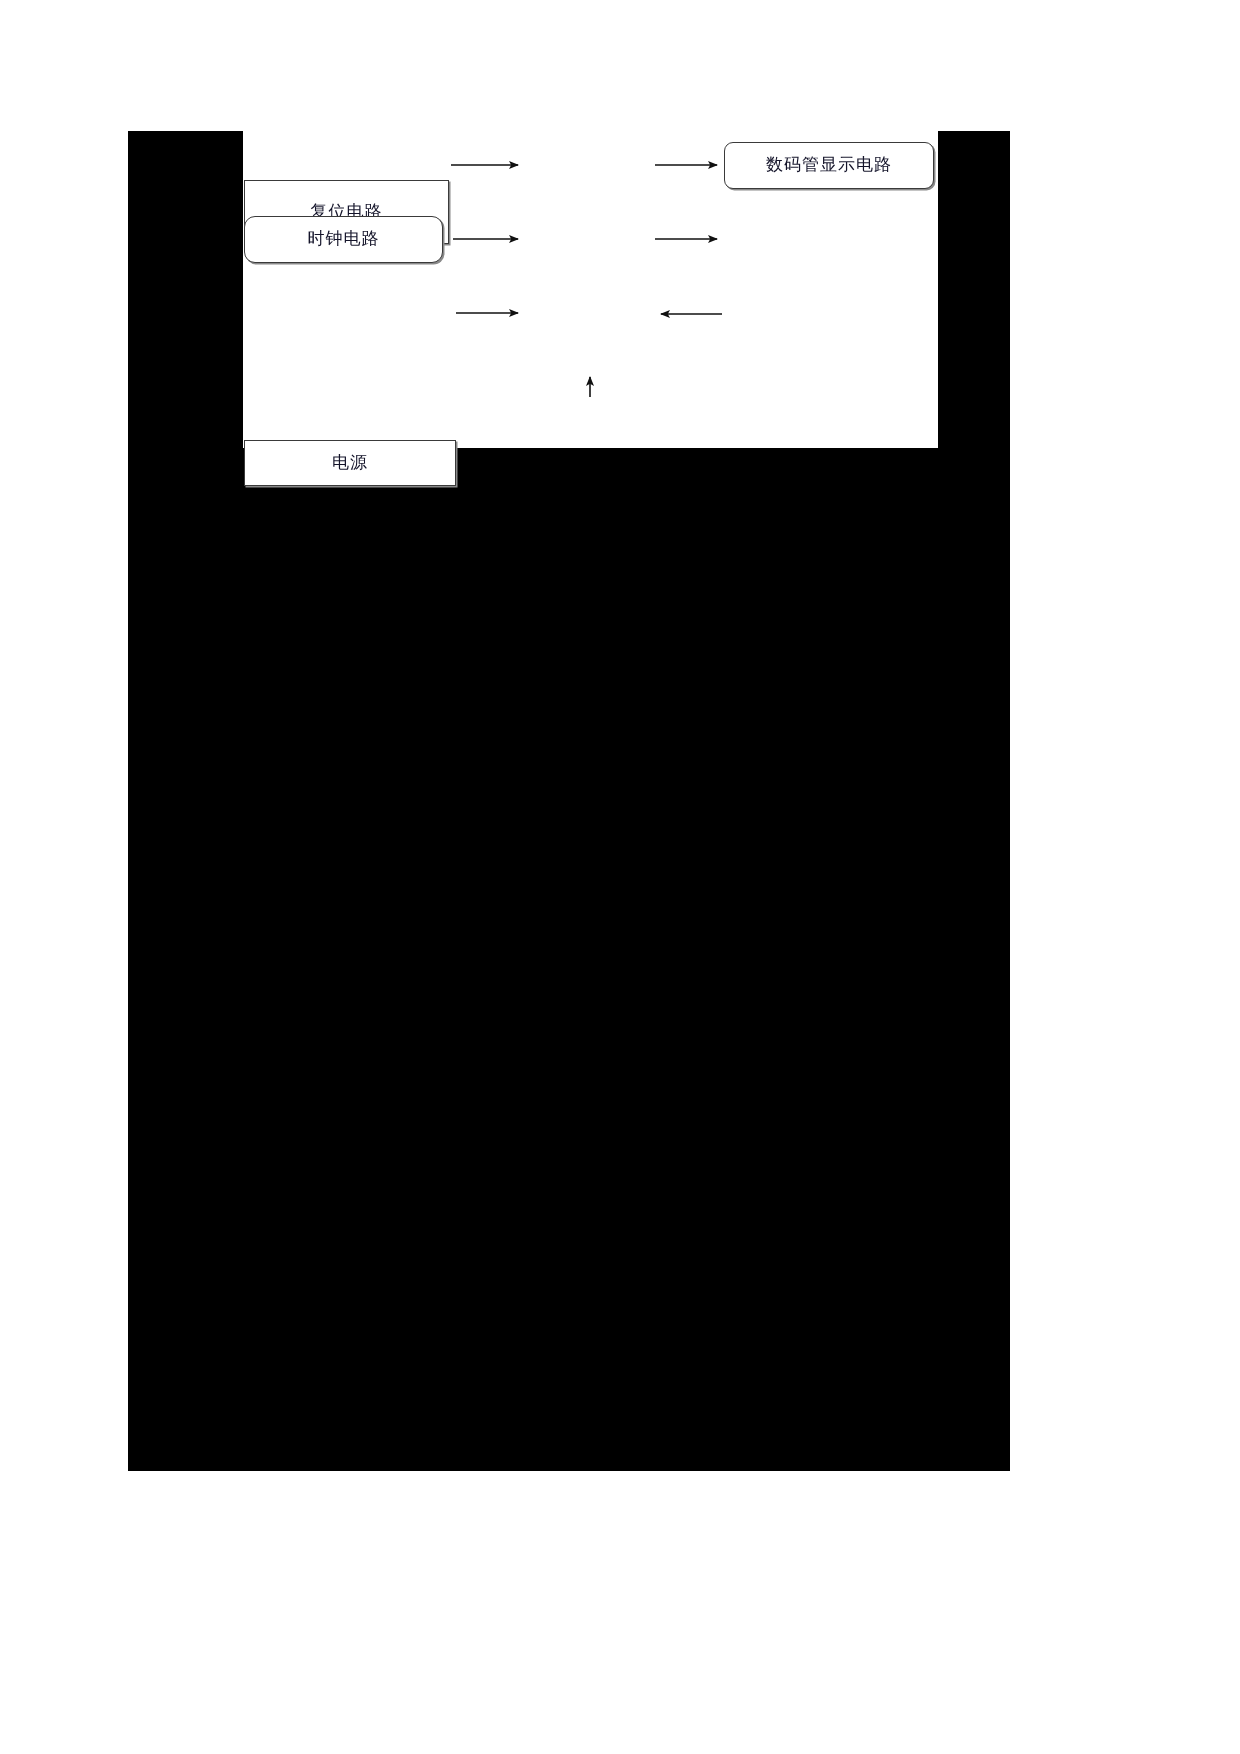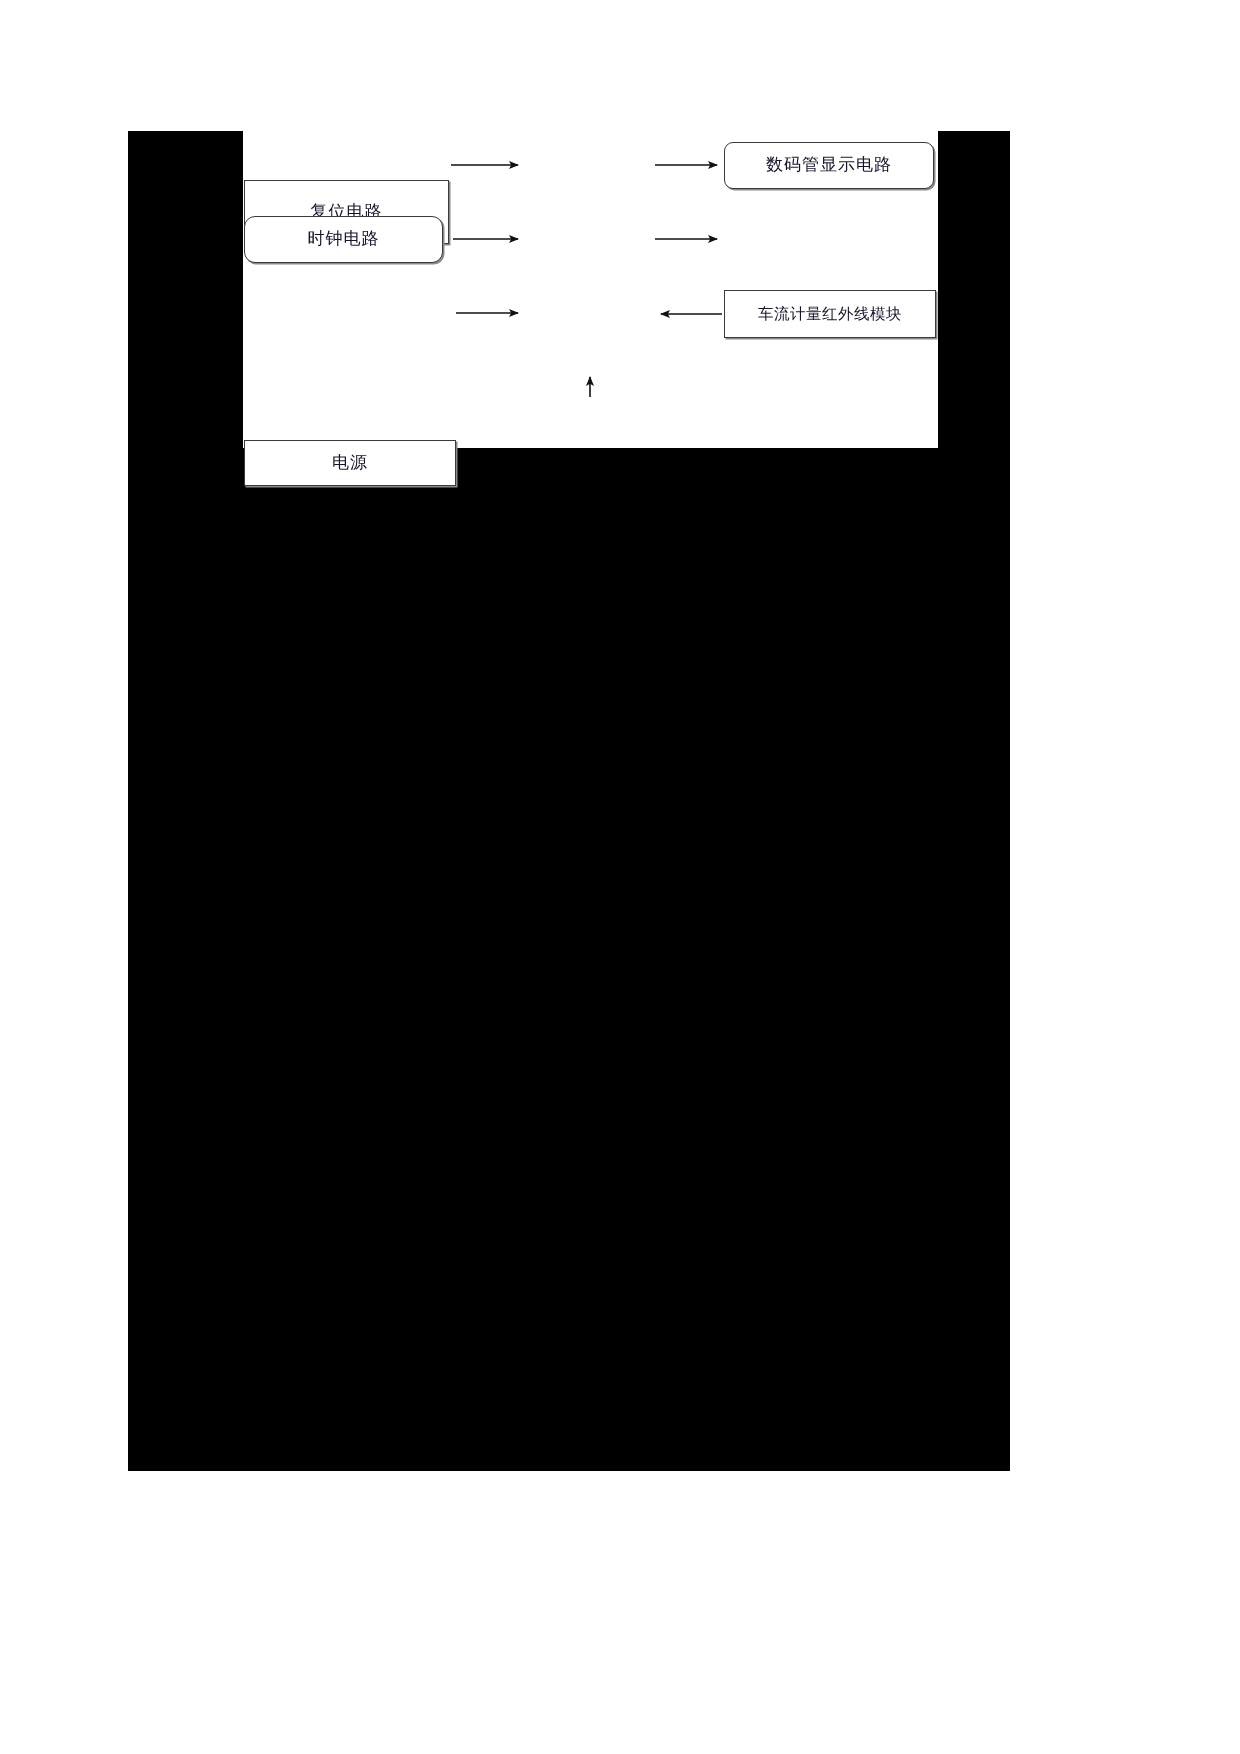--- a/index.html
+++ b/index.html
@@ -155,17 +155,14 @@
     <span>电源</span>
   </div>
 
 
 
   <div class="node" id="node-display">
     <span>数码管显示电路</span>
   </div>
 
 
-  <div class="node small-text" id="node-infra">
-    <span>车流计量红外线模块</span>
-  </div>
 
 </div>
 
 </body></html>

